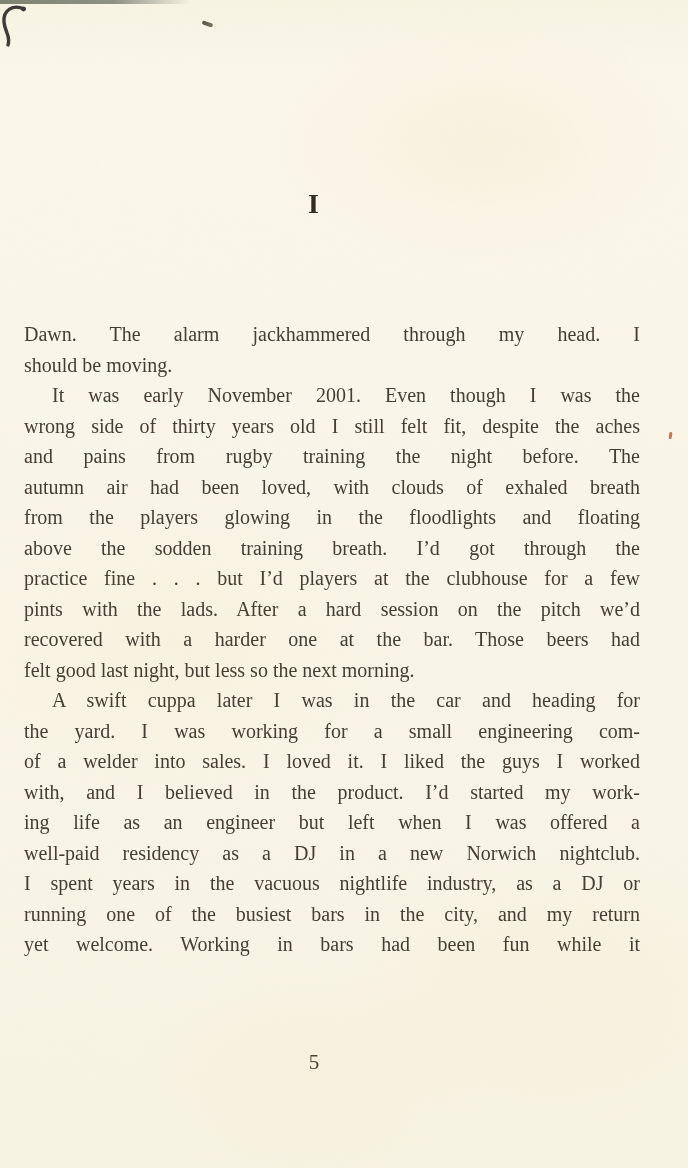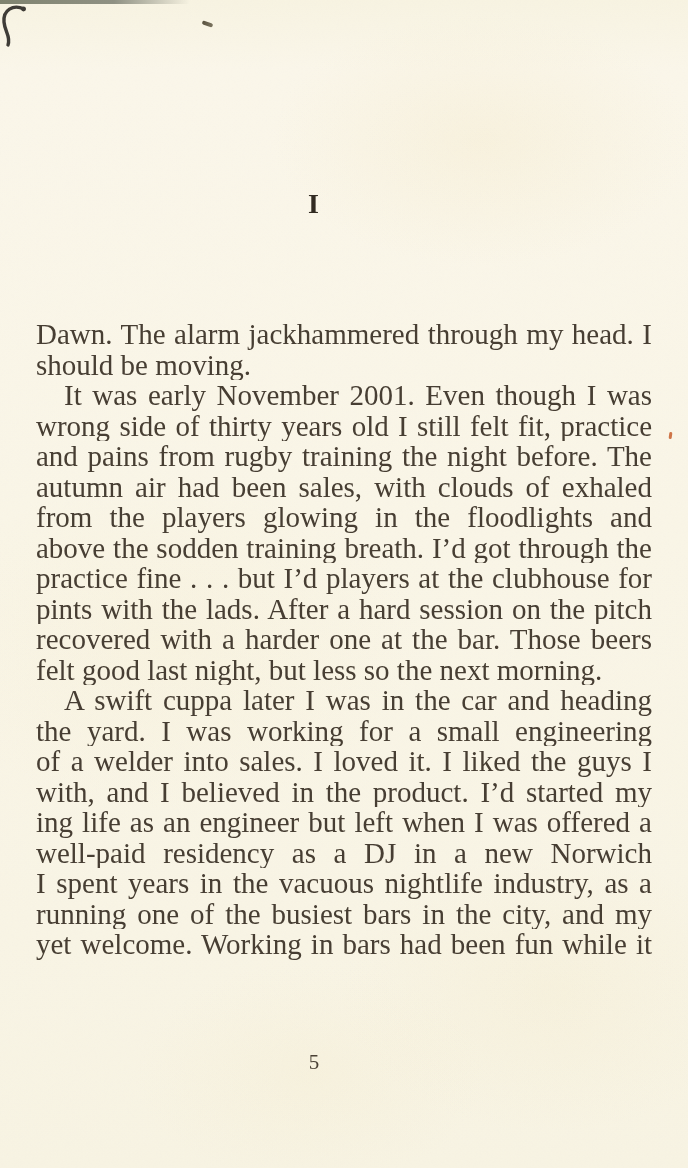--- a/index.html
+++ b/index.html
@@ -73,24 +73,24 @@
     top: 188px;
     text-align: center;
     transform: translateX(-30px);
     font-size: 28px;
     font-weight: 600;
     letter-spacing: 1px;
     color: #322b22;
   }
   .text-block {
     position: absolute;
-    left: 36px;
+    left: 24px;
     top: 319px;
     width: 616px;
-    font-size: 29px;
+    font-size: 20px;
     line-height: 30.5px;
     color: #473e33;
   }
   .line {
     height: 30.5px;
     overflow: hidden;
     text-align: justify;
     text-align-last: justify;
     white-space: normal;
   }
@@ -136,23 +136,23 @@
   <div class="ink-dash"></div>
 
   <div class="paper-fleck"></div>
 
   <div class="chapter-number">I</div>
 
   <div class="text-block">
       <div class="line">Dawn. The alarm jackhammered through my head. I</div>
       <div class="line flush">should be moving.</div>
       <div class="line indent">It was early November 2001. Even though I was the</div>
-      <div class="line">wrong side of thirty years old I still felt fit, practice the aches</div>
+      <div class="line">wrong side of thirty years old I still felt fit, despite the aches</div>
       <div class="line">and pains from rugby training the night before. The</div>
-      <div class="line">autumn air had been sales, with clouds of exhaled breath</div>
+      <div class="line">autumn air had been loved, with clouds of exhaled breath</div>
       <div class="line">from the players glowing in the floodlights and floating</div>
       <div class="line">above the sodden training breath. I’d got through the</div>
       <div class="line">practice fine . . . but I’d players at the clubhouse for a few</div>
       <div class="line">pints with the lads. After a hard session on the pitch we’d</div>
       <div class="line">recovered with a harder one at the bar. Those beers had</div>
       <div class="line flush">felt good last night, but less so the next morning.</div>
       <div class="line indent">A swift cuppa later I was in the car and heading for</div>
       <div class="line">the yard. I was working for a small engineering com-</div>
       <div class="line">of a welder into sales. I loved it. I liked the guys I worked</div>
       <div class="line">with, and I believed in the product. I’d started my work-</div>

